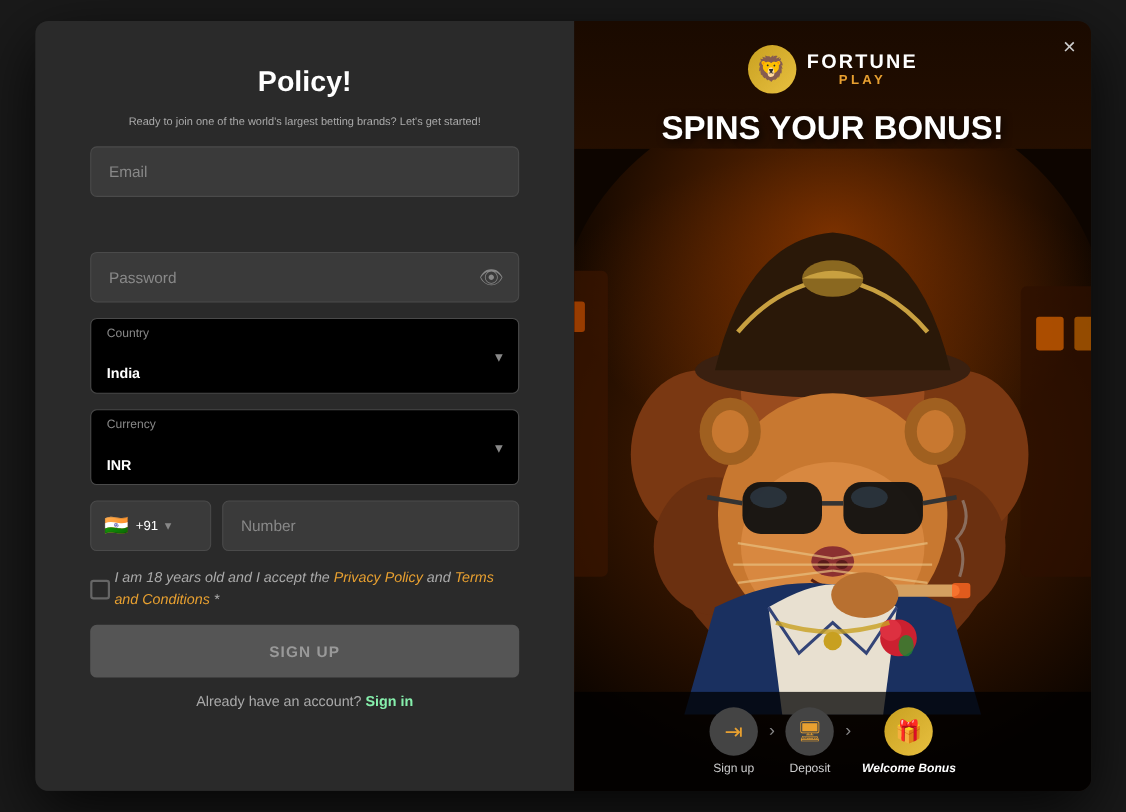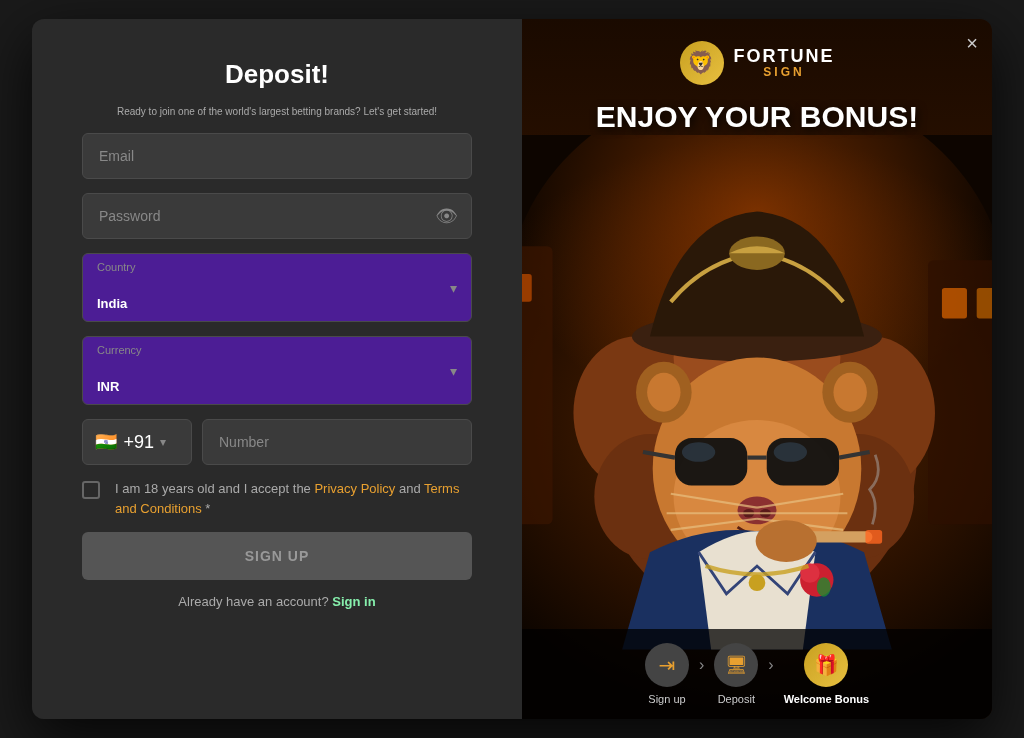--- a/index.html
+++ b/index.html
@@ -63,41 +63,42 @@
       width: 100%;
       outline: none;
     }
 
     .input-field::placeholder {
       color: #888888;
     }
 
     .input-wrapper {
       position: relative;
+      margin-top: 36px;
     }
 
     .input-wrapper .eye-icon {
       position: absolute;
       right: 14px;
       top: 50%;
       transform: translateY(-50%);
       color: #888888;
       font-size: 18px;
       cursor: pointer;
     }
 
     .error-text {
       color: #e05555;
       font-size: 12px;
       margin-top: -8px;
     }
 
     .select-wrapper {
       position: relative;
-      background: #4c1d95;
+      background: #000000;
       border: 1px solid #4a4a4a;
       border-radius: 6px;
     }
 
     .select-label {
       position: absolute;
       top: 7px;
       left: 14px;
       color: #888888;
       font-size: 11px;
@@ -148,36 +149,37 @@
       cursor: pointer;
       min-width: 110px;
     }
 
     .flag-emoji {
       font-size: 18px;
     }
 
     .phone-code {
       color: #ffffff;
-      font-size: 18px;
+      font-size: 12px;
     }
 
     .phone-chevron {
       color: #888888;
       font-size: 12px;
     }
 
     .phone-input {
       flex: 1;
     }
 
     .checkbox-row {
       display: flex;
-      align-items: flex-start;
-      gap: 15px;
+      align-items: center;
+      gap: 4px;
+      font-style: italic;
     }
 
     .checkbox-box {
       width: 18px;
       height: 18px;
       border: 2px solid #666666;
       border-radius: 3px;
       flex-shrink: 0;
       margin-top: 2px;
       cursor: pointer;
@@ -366,21 +368,21 @@
       margin-bottom: 18px;
     }
   </style>
 </head>
 <body>
 
 <div class="modal-overlay">
 
   <div class="left-panel">
 
-    <h1 class="welcome-title">Deposit!</h1>
+    <h1 class="welcome-title">Policy!</h1>
     <p class="welcome-subtitle">Ready to join one of the world's largest betting brands? Let's get started!</p>
 
     <div class="form-group">
       <input class="input-field" type="email" placeholder="Email" style="">
     </div>
 
     <div class="input-wrapper">
       <input class="input-field" type="password" placeholder="Password" style="">
       <span class="eye-icon">👁</span>
     </div>
@@ -431,26 +433,26 @@
   </div>
 
   <div class="right-panel">
 
     <button class="close-btn">×</button>
 
     <div class="brand-header">
       <div class="brand-logo-circle">🦁</div>
       <div class="brand-name">
         <span class="brand-fortune">FORTUNE</span>
-        <span class="brand-play">SIGN</span>
+        <span class="brand-play">PLAY</span>
       </div>
     </div>
 
     <div class="bonus-text">
-      <div class="bonus-main">ENJOY YOUR BONUS!</div>
+      <div class="bonus-main">SPINS YOUR BONUS!</div>
     </div>
 
     <div class="lion-area">
       <svg class="lion-svg-container" viewBox="0 0 474 420" preserveAspectRatio="xMidYMid slice">
         <defs>
           <radialGradient id="bgGrad" cx="50%" cy="50%" r="50%">
             <stop offset="0%" stop-color="#5a2800"></stop>
             <stop offset="60%" stop-color="#2d1200"></stop>
             <stop offset="100%" stop-color="#0d0500"></stop>
           </radialGradient>
@@ -554,18 +556,18 @@
         <div class="step-icon-circle inactive">
           <span style="color:#e8a030;font-size:18px;">🖥</span>
         </div>
         <span class="step-label">Deposit</span>
       </div>
       <span class="step-arrow">›</span>
       <div class="step-item">
         <div class="step-icon-circle active">
           <span style="font-size:20px;">🎁</span>
         </div>
-        <span class="step-label" style="color:#ffffff;font-weight:700;">Welcome Bonus</span>
+        <span class="step-label" style="color:#ffffff;font-weight:700;font-style:italic;">Welcome Bonus</span>
       </div>
     </div>
 
   </div>
 </div>
 
 </body></html>

